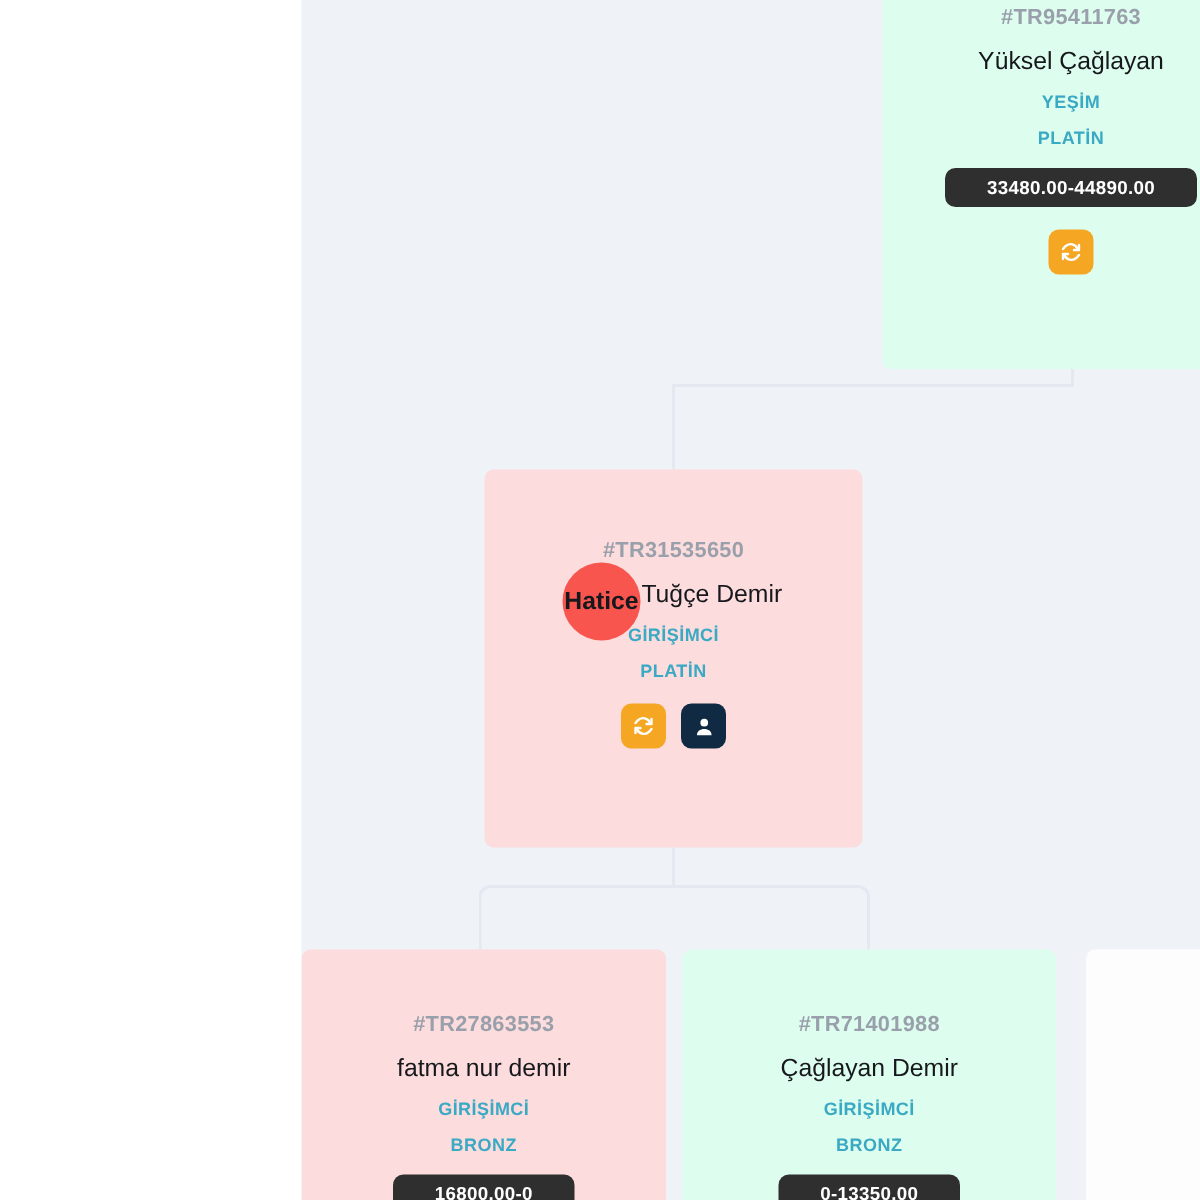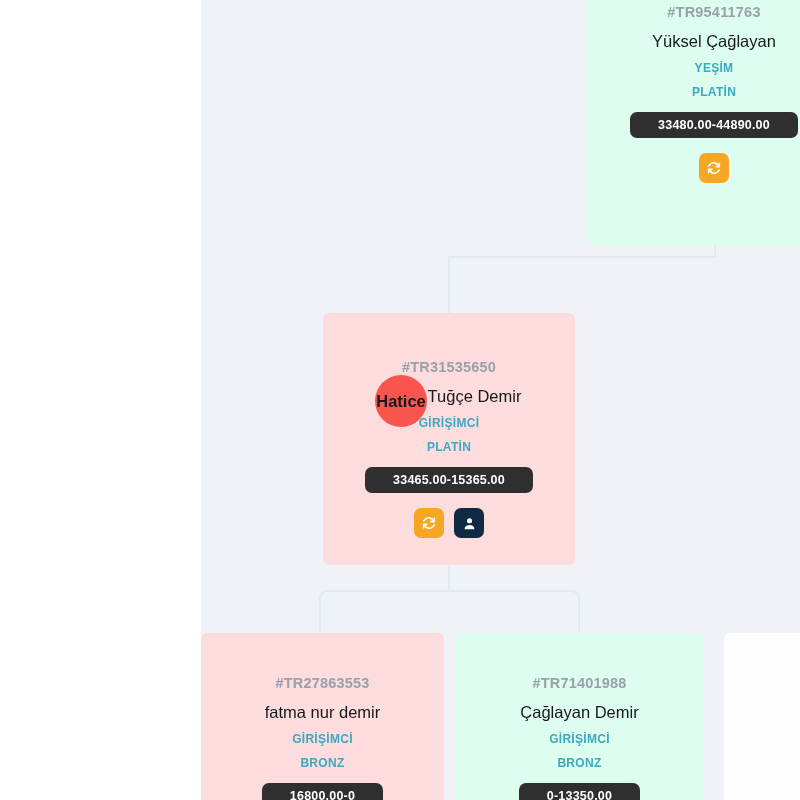--- a/index.html
+++ b/index.html
@@ -169,21 +169,20 @@
     </div>
 
     <div class="node-card card-pink" style="left:122px; top:313px; width:252px; height:252px; padding-top:46px;">
       <div class="avatar avatar-red" style="left:52px; top:62px; width:52px; height:52px;">
         <span style="font-weight:bold;font-size:16.5px;color:#16181d;white-space:nowrap;">Hatice</span>
       </div>
       <div class="node-code">#TR31535650</div>
       <div class="node-name">Hatice Tuğçe Demir</div>
       <div class="node-role">GİRİŞİMCİ</div>
       <div class="node-rank">PLATİN</div>
-      <div class="node-amount">33465.00-15365.00</div>
       <div class="node-actions">
         <button class="act-btn act-refresh">
           <span>
             <svg width="16" height="16" viewBox="0 0 24 24" fill="none" stroke="#ffffff" stroke-width="2.4" stroke-linecap="round" stroke-linejoin="round">
               <polyline points="20 5 20 10 15 10"></polyline>
               <polyline points="4 19 4 14 9 14"></polyline>
               <path d="M18.6 9A7.5 7.5 0 0 0 6.3 6.3L4 9"></path>
               <path d="M5.4 15a7.5 7.5 0 0 0 12.3 2.7L20 15"></path>
             </svg>
           </span>

